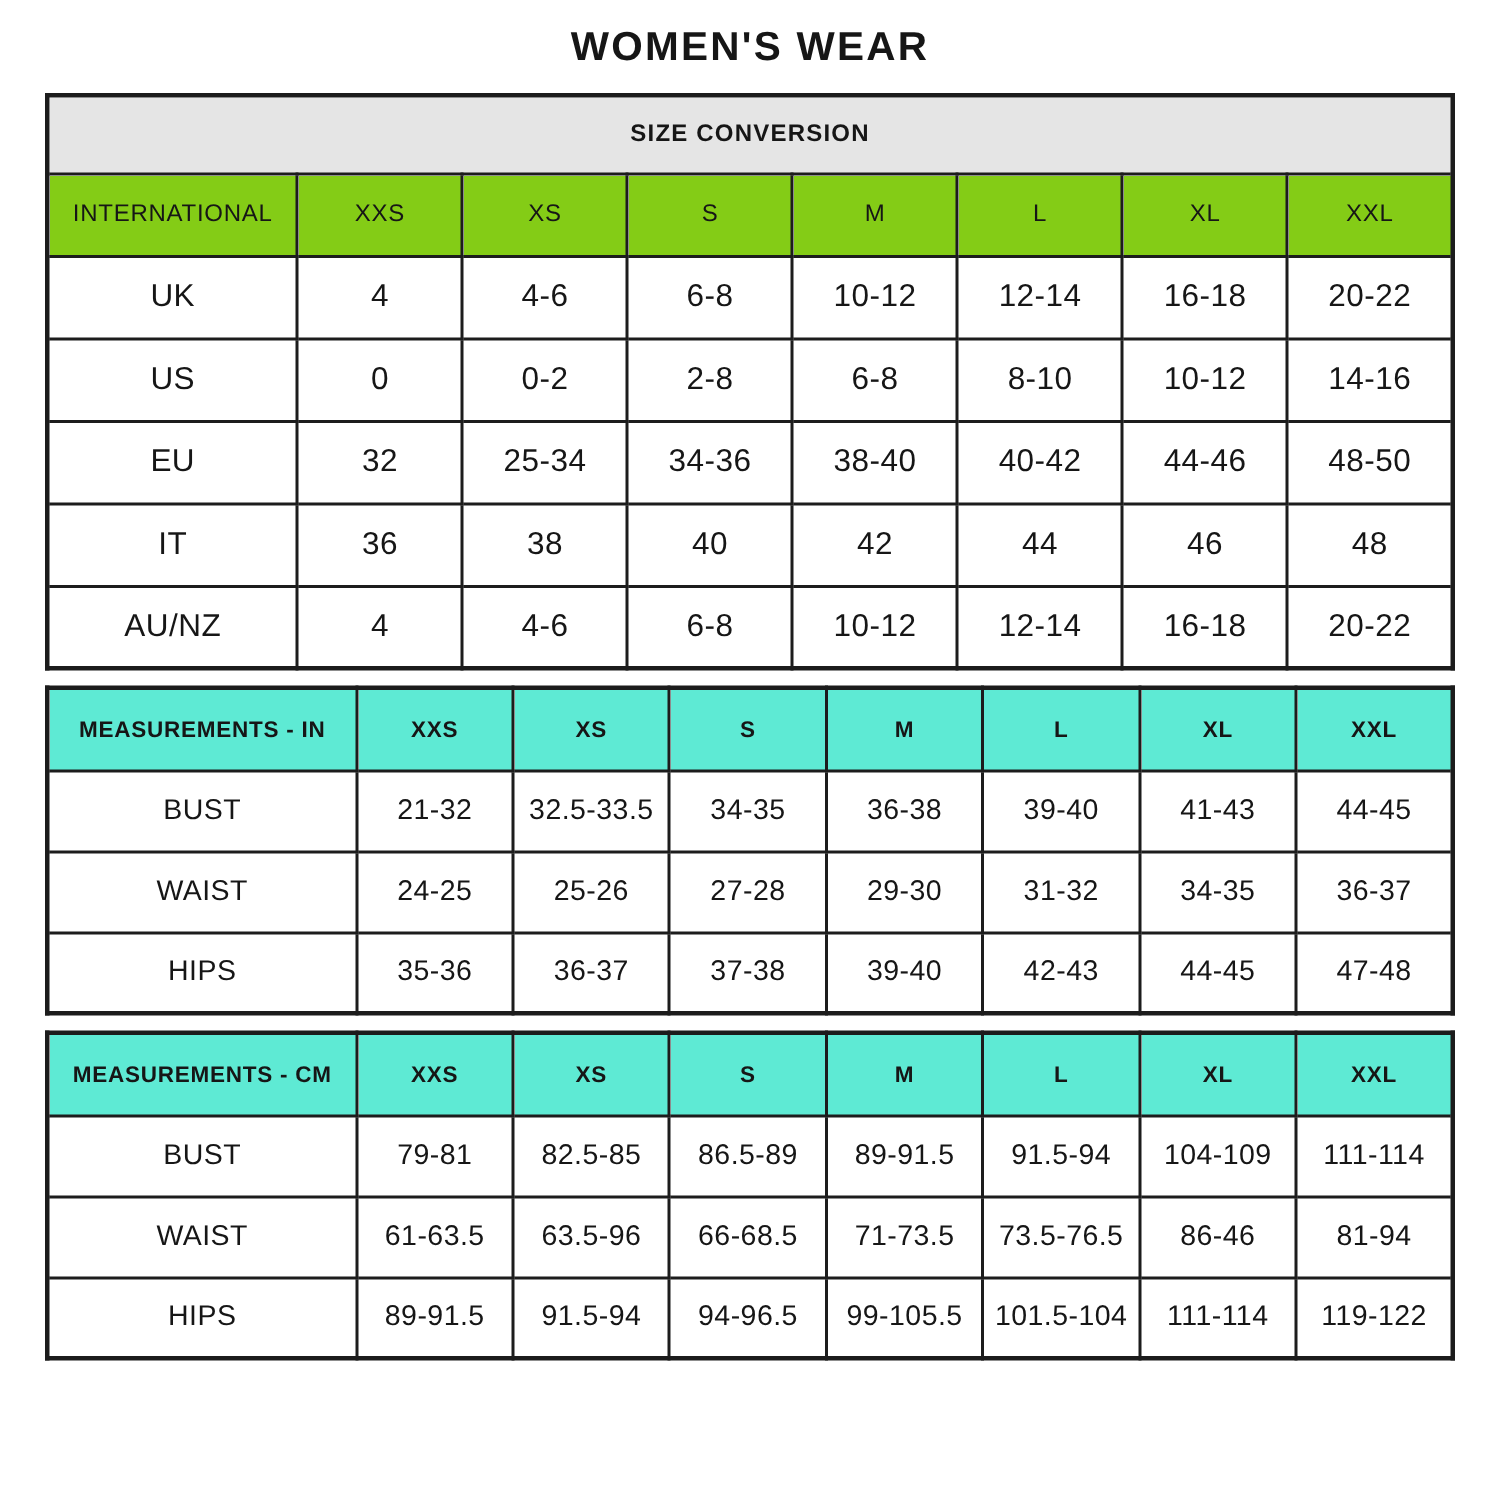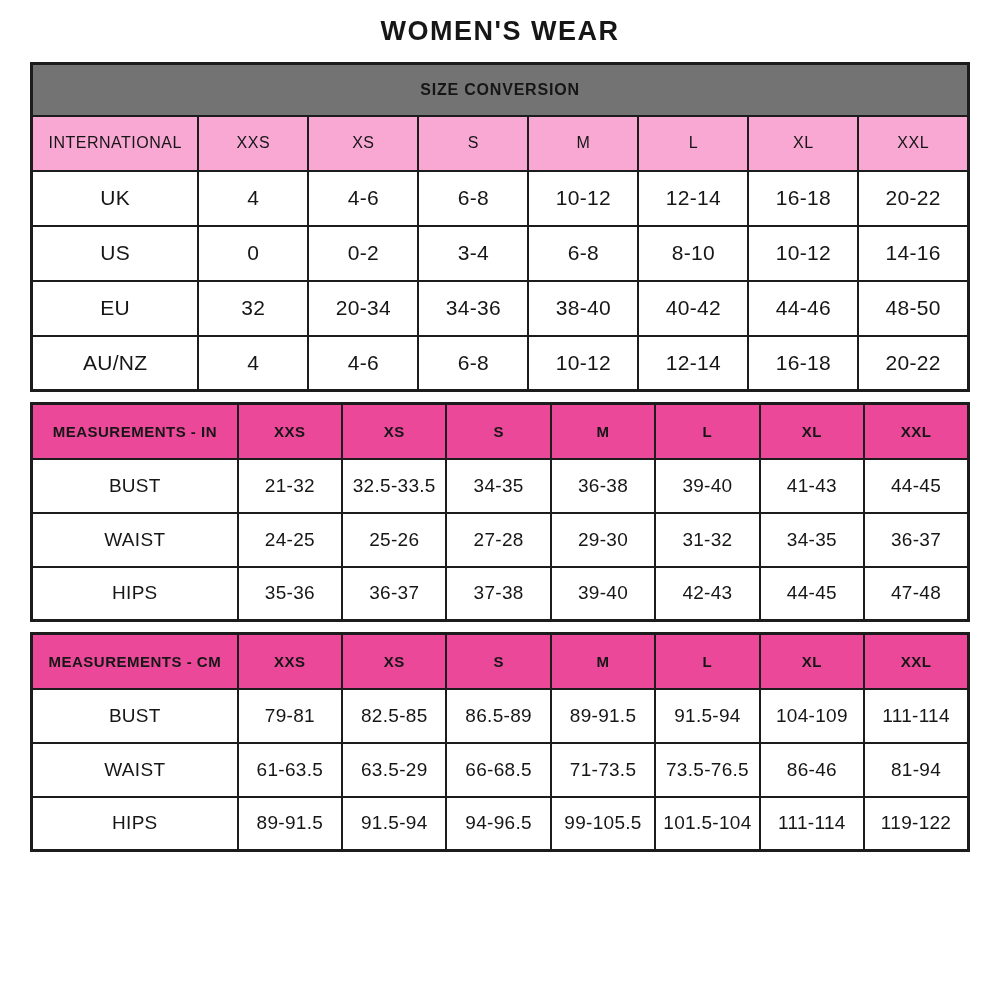--- a/index.html
+++ b/index.html
@@ -28,42 +28,42 @@
   }
   th, td {
     border: 2px solid #1c1c1c;
     text-align: center;
     vertical-align: middle;
     padding: 0 2px;
     overflow: hidden;
   }
   
   .sc-banner th {
-    background: #737373;
+    background: #e5e5e5;
     height: 52px;
     font-size: 16px;
     font-weight: 700;
     letter-spacing: 0.8px;
   }
   .sc-cols td {
-    background: #f9a8d4;
+    background: #84cc16;
     height: 55px;
     font-size: 16px;
     font-weight: 500;
     letter-spacing: 0.5px;
   }
   .sc-body td {
     height: 55px;
     font-size: 21px;
     font-weight: 500;
     letter-spacing: 0.3px;
   }
   
   .m-head th {
-    background: #ec4899;
+    background: #5eead4;
     height: 55px;
     font-size: 15px;
     font-weight: 700;
     letter-spacing: 0.5px;
   }
   .m-body td {
     height: 54px;
     font-size: 19px;
     font-weight: 500;
     letter-spacing: 0.3px;
@@ -104,35 +104,45 @@
           <td>6-8</td>
           <td>10-12</td>
           <td>12-14</td>
           <td>16-18</td>
           <td>20-22</td>
         </tr>
         <tr>
           <td>US</td>
           <td>0</td>
           <td>0-2</td>
-          <td>3-4</td>
+          <td>2-8</td>
           <td>6-8</td>
           <td>8-10</td>
           <td>10-12</td>
           <td>14-16</td>
         </tr>
         <tr>
           <td>EU</td>
           <td>32</td>
-          <td>20-34</td>
+          <td>25-34</td>
           <td>34-36</td>
           <td>38-40</td>
           <td>40-42</td>
           <td>44-46</td>
           <td>48-50</td>
+        </tr>
+        <tr>
+          <td>IT</td>
+          <td>36</td>
+          <td>38</td>
+          <td>40</td>
+          <td>42</td>
+          <td>44</td>
+          <td>46</td>
+          <td>48</td>
         </tr>
         <tr>
           <td>AU/NZ</td>
           <td>4</td>
           <td>4-6</td>
           <td>6-8</td>
           <td>10-12</td>
           <td>12-14</td>
           <td>16-18</td>
           <td>20-22</td>
@@ -215,21 +225,21 @@
           <td>82.5-85</td>
           <td>86.5-89</td>
           <td>89-91.5</td>
           <td>91.5-94</td>
           <td>104-109</td>
           <td>111-114</td>
         </tr>
         <tr>
           <td>WAIST</td>
           <td>61-63.5</td>
-          <td>63.5-29</td>
+          <td>63.5-96</td>
           <td>66-68.5</td>
           <td>71-73.5</td>
           <td>73.5-76.5</td>
           <td>86-46</td>
           <td>81-94</td>
         </tr>
         <tr>
           <td>HIPS</td>
           <td>89-91.5</td>
           <td>91.5-94</td>

